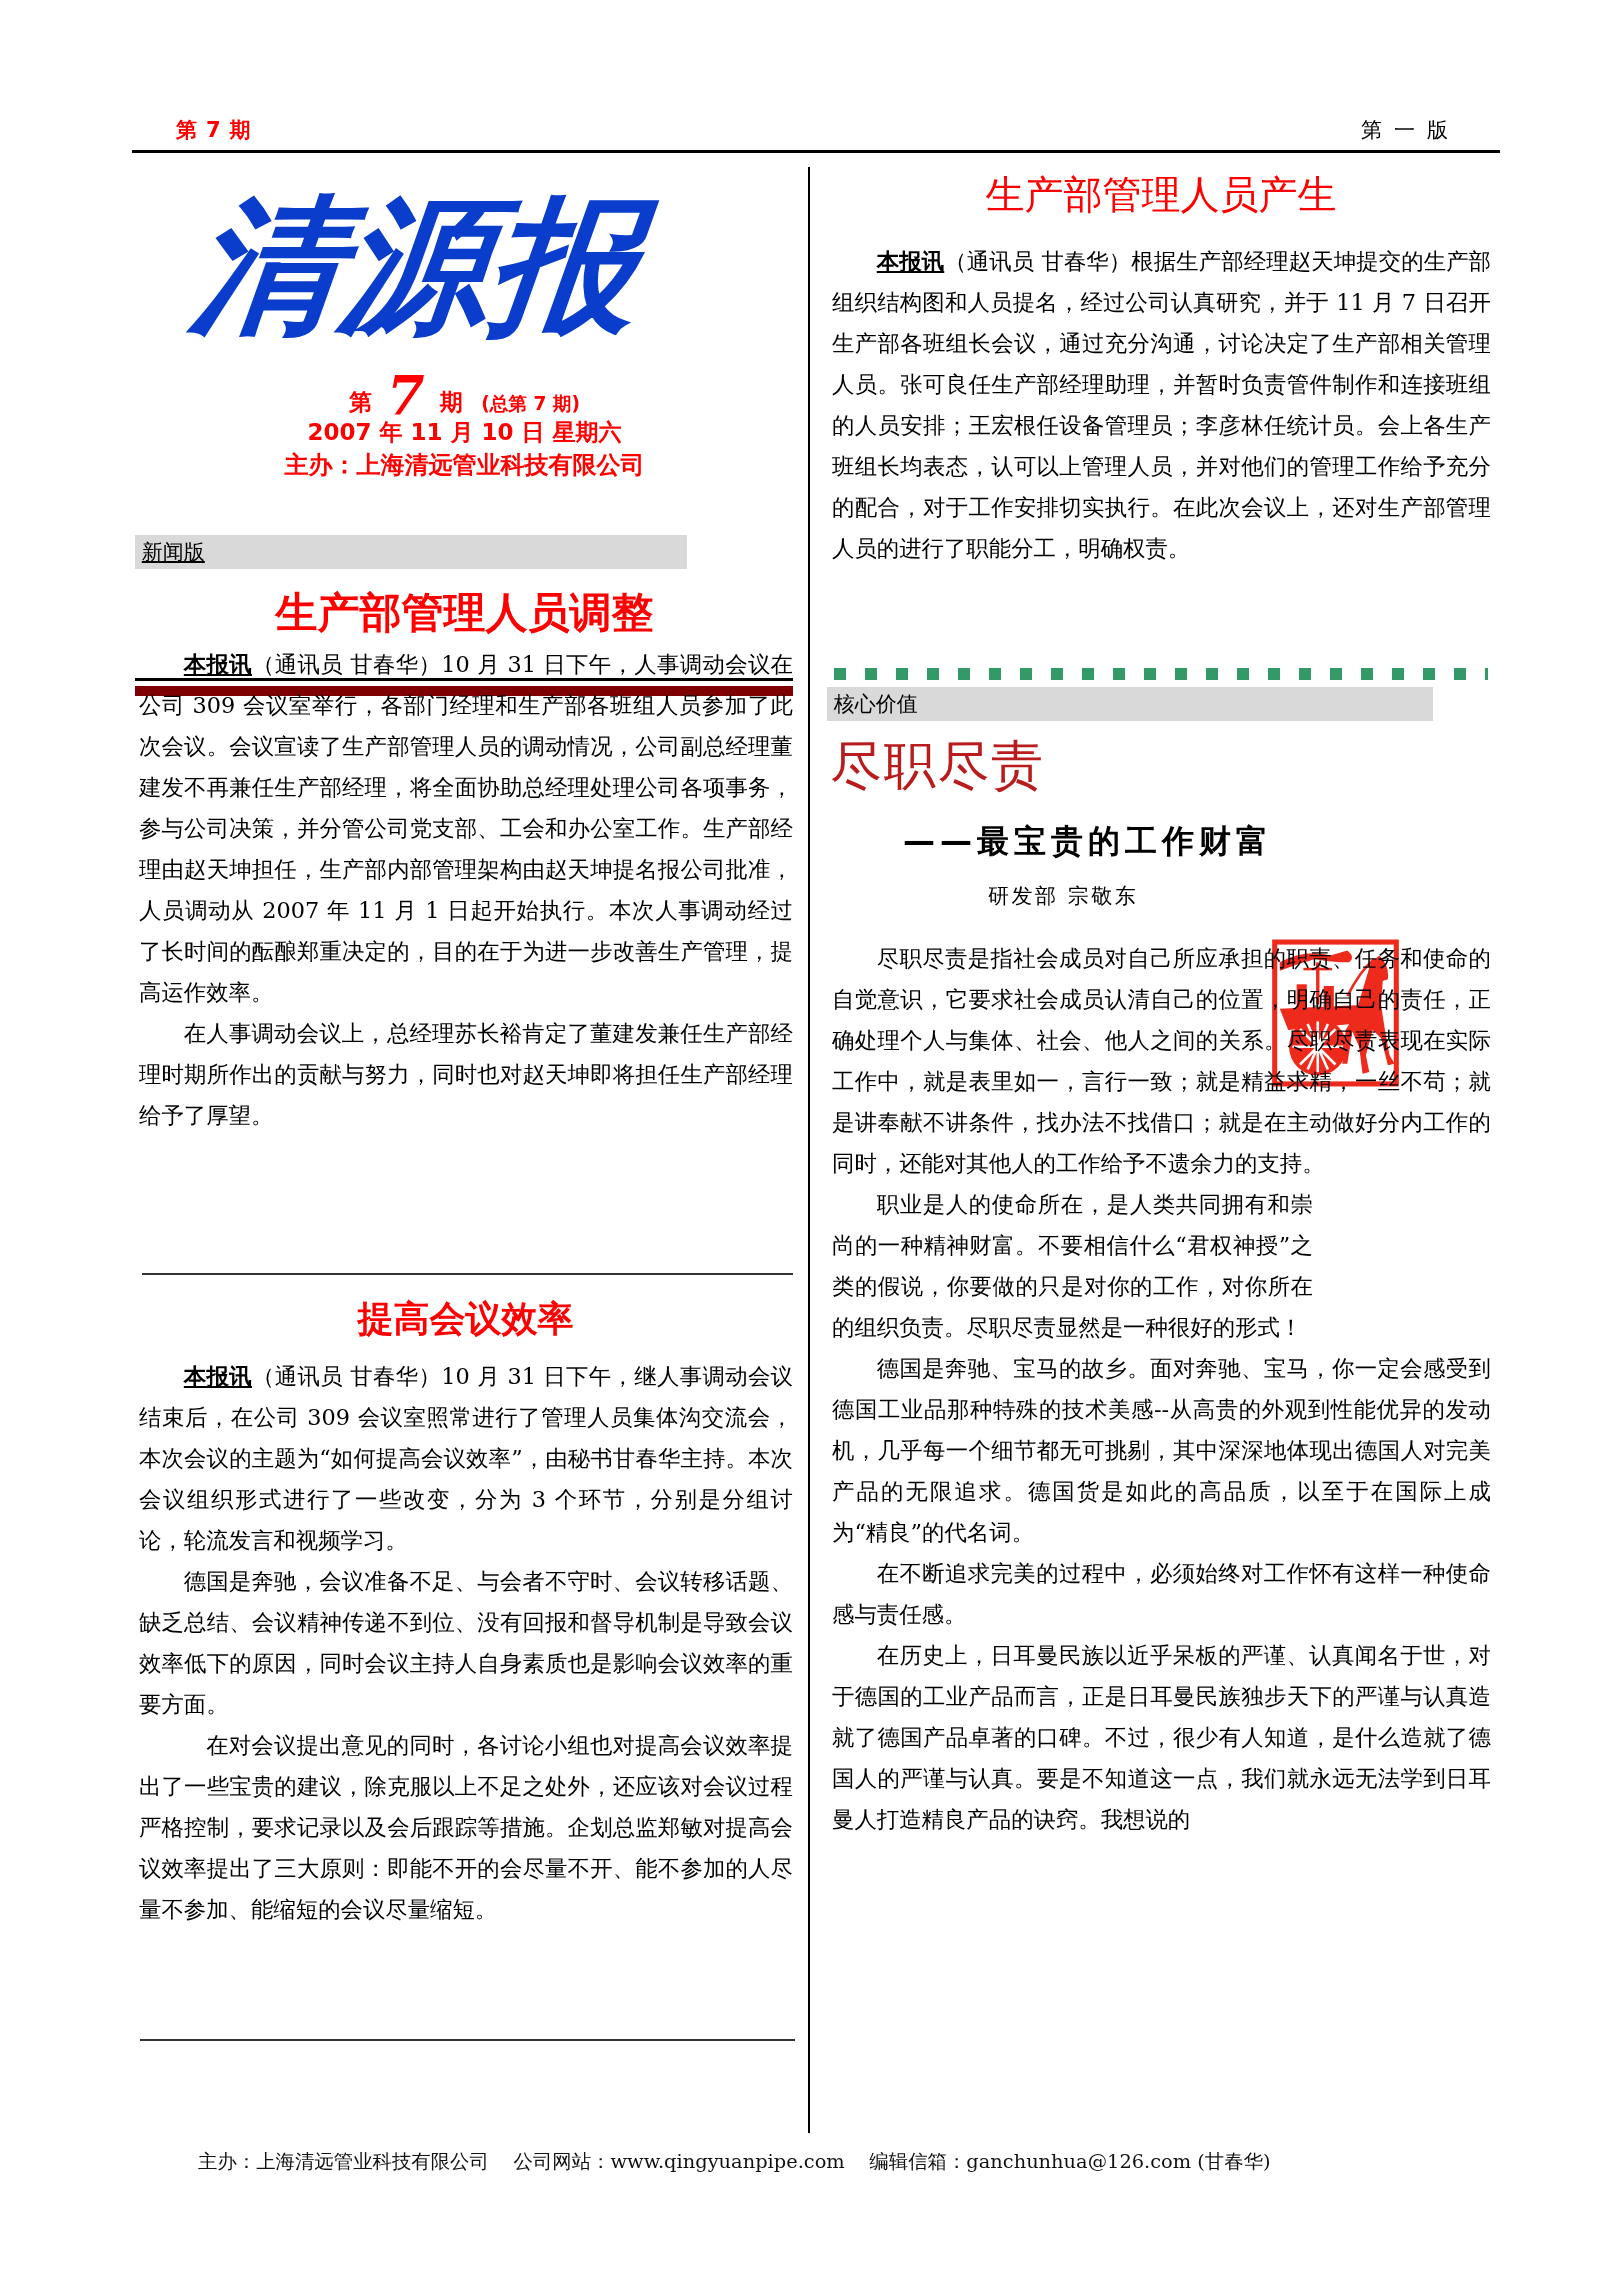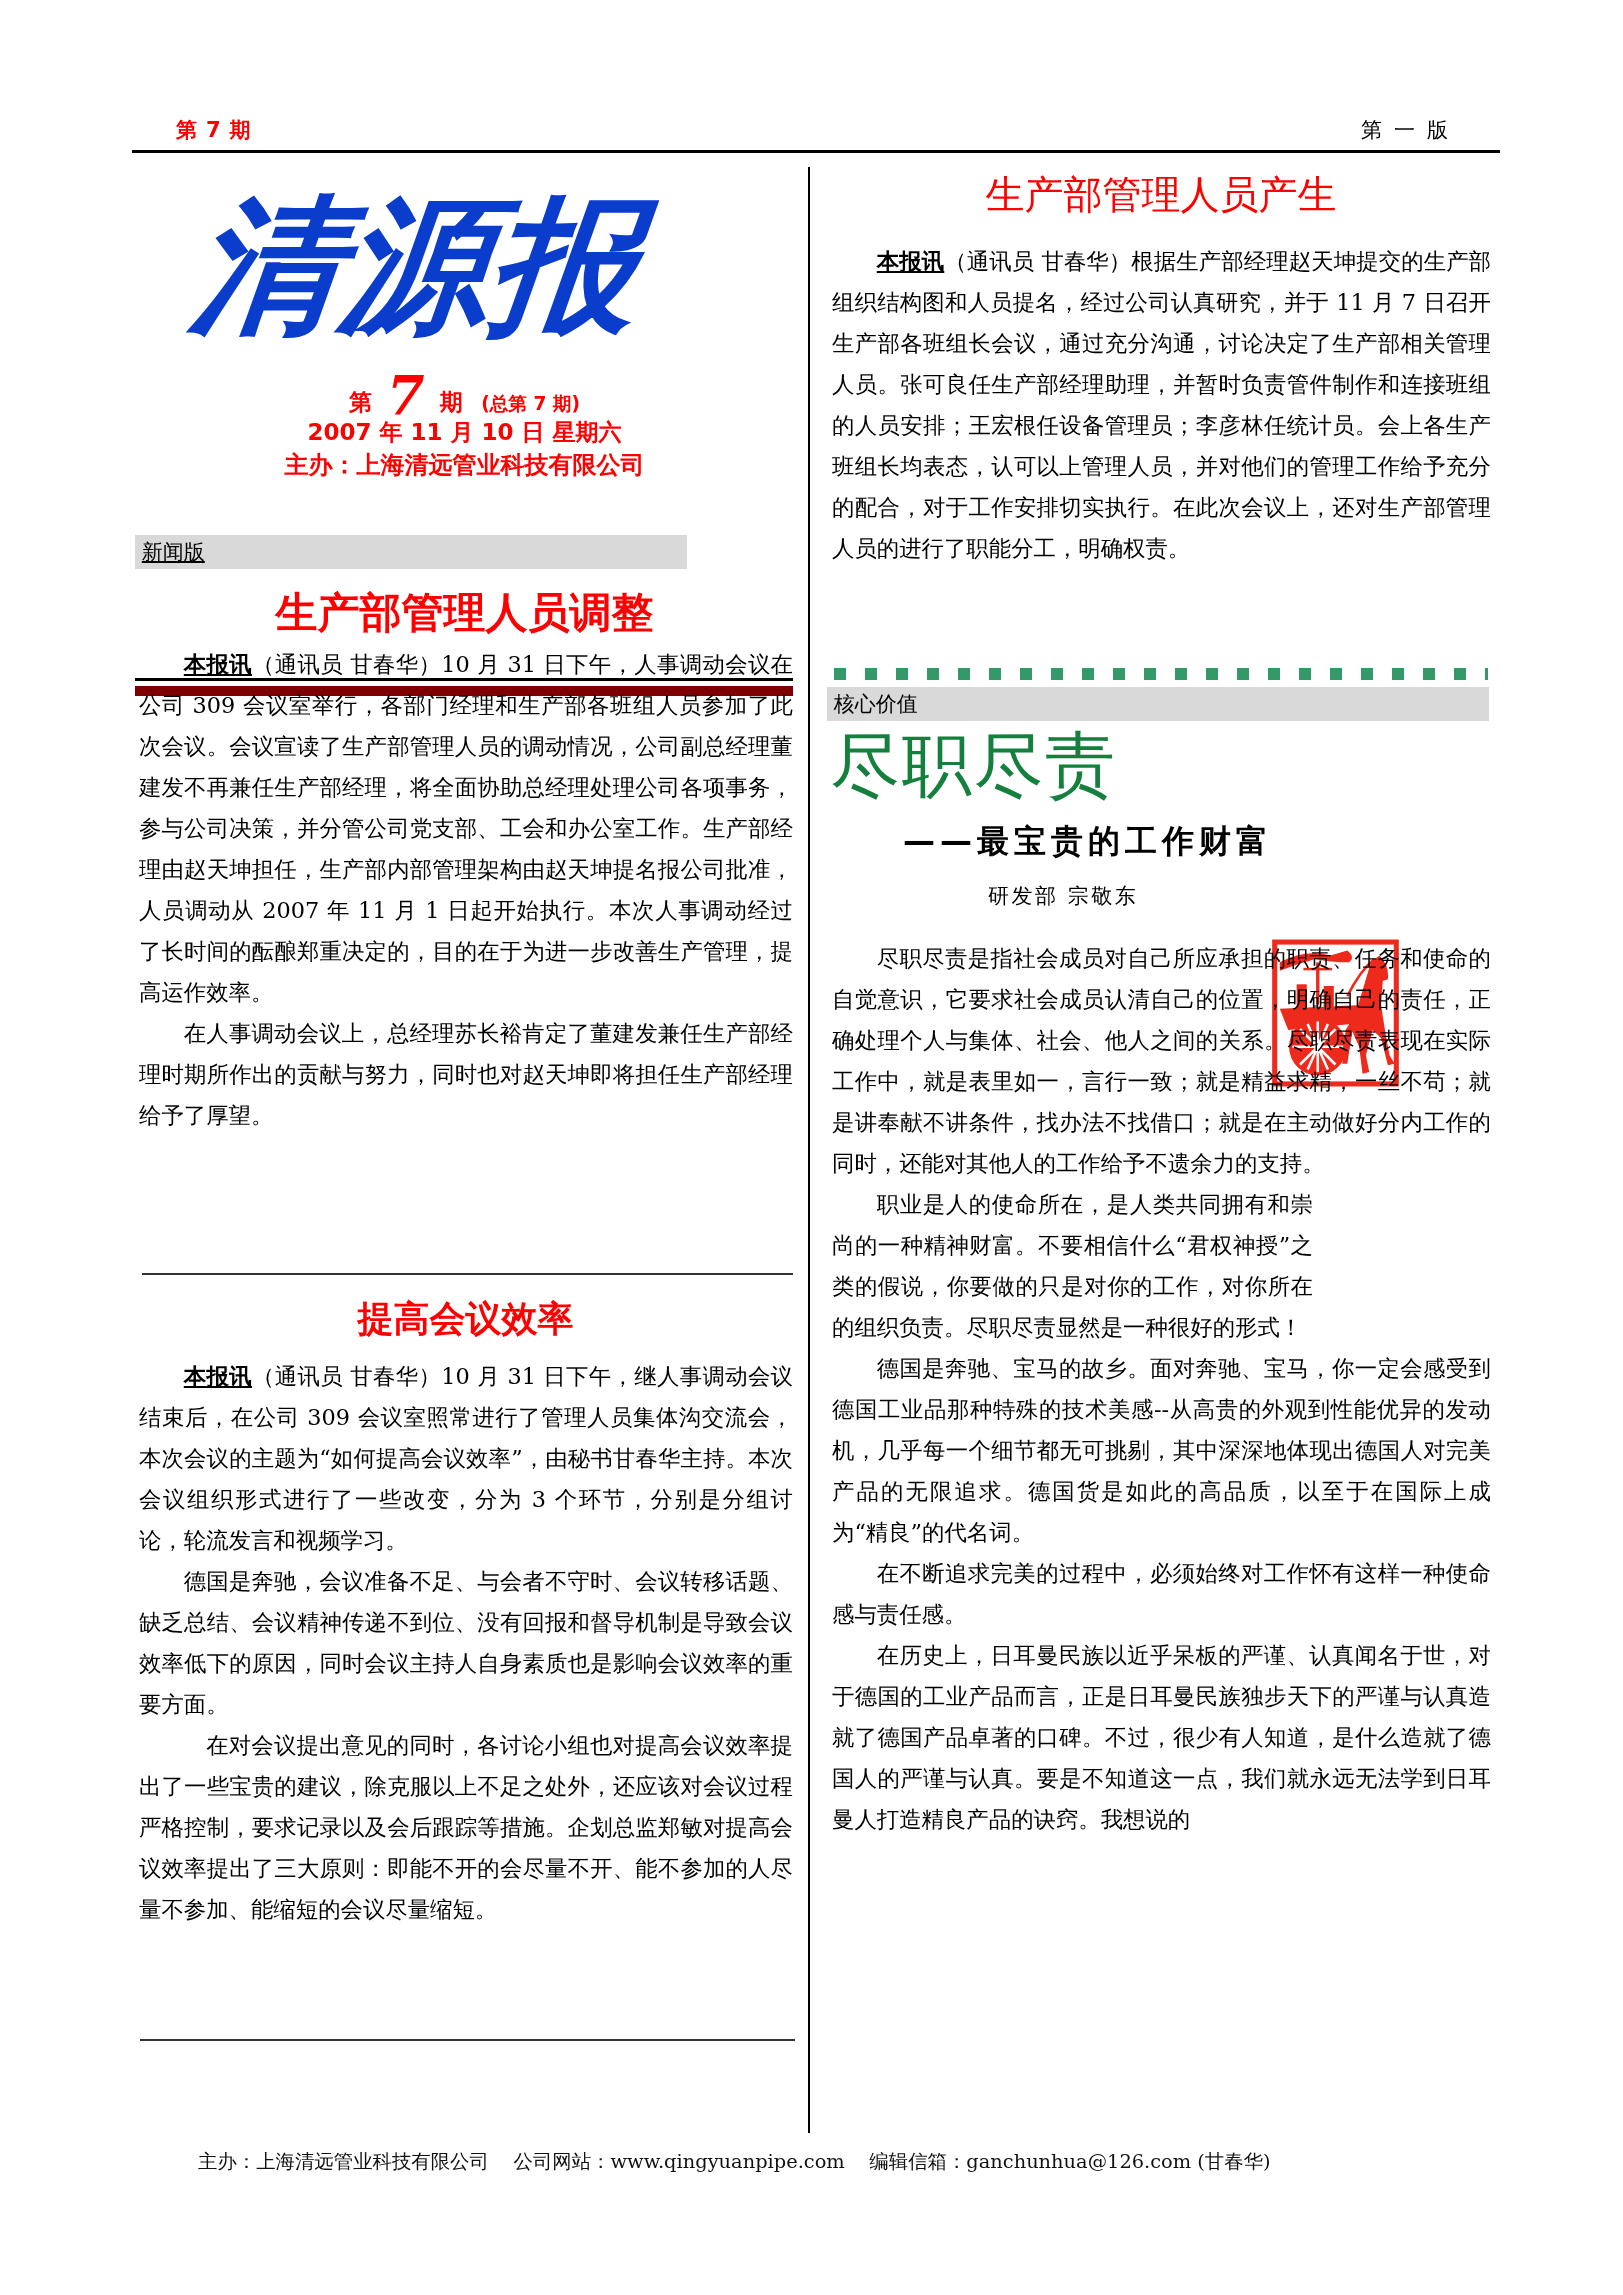--- a/index.html
+++ b/index.html
@@ -35,21 +35,21 @@
   .article p.wide-indent { text-indent: 3em; }
   .lead { font-family: "DejaVu Sans", sans-serif; font-weight: bold; text-decoration: underline; }
 
   .thin-rule { position: absolute; height: 1.7px; background: #333; }
 
   
   .right-headline { position: absolute; left: 827px; top: 169px; width: 668px; text-align: center; color: #ff0000; font-size: 39px; line-height: 51px; font-family: "DejaVu Serif", serif; }
 
   .green-dashes { position: absolute; left: 834px; top: 668px; width: 654px; height: 12px; background-image: repeating-linear-gradient(to right, #339966 0 12px, transparent 12px 31px); }
 
-  .feature-title { position: absolute; left: 830px; top: 731px; color: #15803d; font-size: 70px; line-height: 68px; font-family: "DejaVu Serif", serif; letter-spacing: 1.7px; }
+  .feature-title { position: absolute; left: 830px; top: 731px; color: #b91c1c; font-size: 52px; line-height: 68px; font-family: "DejaVu Serif", serif; letter-spacing: 1.7px; }
   .feature-subtitle { position: absolute; left: 903px; top: 820px; font-family: "DejaVu Sans", sans-serif; font-weight: bold; font-size: 32px; line-height: 42px; letter-spacing: 5px; }
   .feature-author { position: absolute; left: 988px; top: 879px; font-size: 21px; line-height: 34px; letter-spacing: 2.5px; }
 
   .seal { position: absolute; left: 1271px; top: 937px; width: 129px; height: 152px; }
 
   .footer { position: absolute; left: 190px; top: 2149px; width: 1268px; font-size: 19.4px; line-height: 25px; white-space: pre; color: #111; margin-left: 8px; }
 </style>
 </head>
 <body>
 
@@ -106,21 +106,21 @@
 <div class="thin-rule" style="left:140px; top:2039px; width:655px;"></div>
 
 <div class="right-headline">生产部管理人员产生</div>
 
 <div class="article" style="left:832px; top:241px; width:659px;">
   <p><span class="lead">本报讯</span><span>（通讯员  甘春华）</span><span>根据生产部经理赵天坤提交的生产部组织结构图和人员提名，经过公司认真研究，并于 11 月 7 日召开生产部各班组长会议，通过充分沟通，讨论决定了生产部相关管理人员。张可良任生产部经理助理，并暂时负责管件制作和连接班组的人员安排；王宏根任设备管理员；李彦林任统计员。会上各生产班组长均表态，认可以上管理人员，并对他们的管理工作给予充分的配合，对于工作安排切实执行。在此次会议上，还对生产部管理人员的进行了职能分工，明确权责。</span></p>
 </div>
 
 <div class="green-dashes"></div>
 
-<div class="section-bar" style="left:827px; top:687px; width:662px;">核心价值</div>
+<div class="section-bar" style="left:827px; top:687px; width:606px;">核心价值</div>
 
 <div class="feature-title">尽职尽责</div>
 <div class="feature-subtitle">——最宝贵的工作财富</div>
 <div class="feature-author">研发部  宗敬东</div>
 
 <div class="seal">
   <svg width="129" height="152" viewBox="0 0 152 180">
     <rect x="4" y="6" width="144" height="168" fill="#fff" stroke="#ee2a1c" stroke-width="6"></rect>
     <path d="M10 30 Q40 14 70 22 L90 16 Q100 24 92 30 Q70 30 52 26 Q30 32 10 40 Z" fill="#ee2a1c"></path>
     <line x1="55" y1="30" x2="55" y2="80" stroke="#ee2a1c" stroke-width="4"></line>

